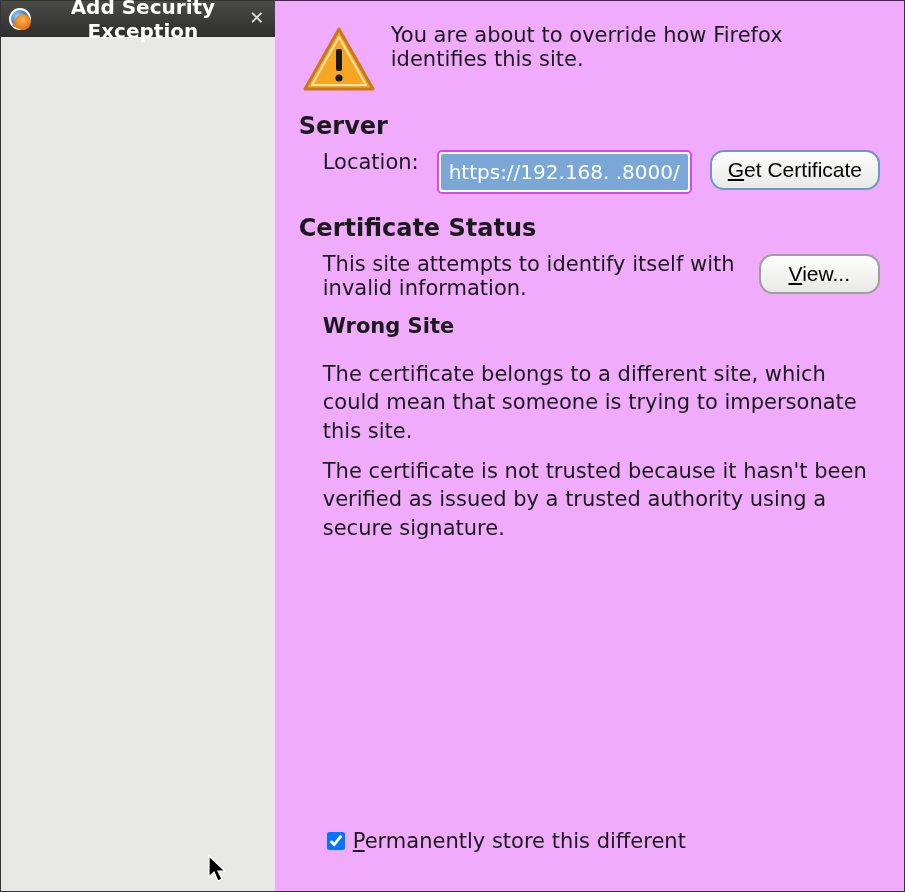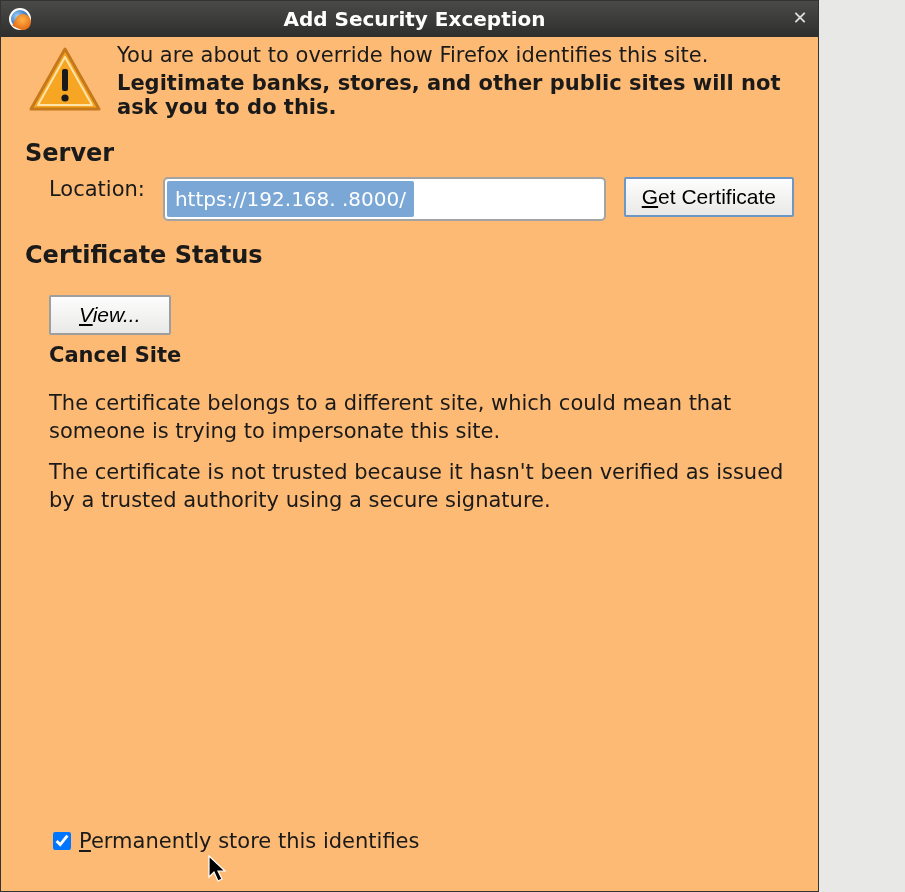--- a/index.html
+++ b/index.html
@@ -6,24 +6,24 @@
     margin: 0;
     padding: 0;
     width: 905px;
     height: 892px;
     font-family: "DejaVu Sans", "Liberation Sans", Arial, sans-serif;
     background: #e8e8e6;
     color: #1a1a1a;
     overflow: hidden;
   }
   .window {
-    width: 819px;
+    width: 905px;
     height: 892px;
     display: flex;
-    flex-direction: column;
+    flex-direction: row;
     box-sizing: border-box;
     border: 1px solid #333;
   }
   .titlebar {
     height: 36px;
     background: linear-gradient(to bottom, #4a4a48 0%, #2e2e2c 100%);
     color: #fff;
     display: flex;
     align-items: center;
     padding: 0 8px;
@@ -65,22 +65,22 @@
     width: 20px;
     height: 20px;
     color: #ddd;
     font-size: 18px;
     text-align: center;
     line-height: 18px;
     cursor: pointer;
   }
   .body {
     flex: 1;
-    background: #fdba74;
-    padding: 4px 24px 18px 24px;
+    background: #f0abfc;
+    padding: 20px 24px 18px 24px;
     display: flex;
     flex-direction: column;
     font-size: 21px;
     box-sizing: border-box;
   }
   .header-row {
     display: flex;
     align-items: flex-start;
   }
   .warn-icon {
@@ -99,58 +99,58 @@
   .server-row {
     display: flex;
     align-items: flex-start;
     margin: 0 0 6px 0;
     padding-left: 24px;
   }
   .server-row label { margin-right: 18px; }
   .server-row .url-input {
     flex: 1;
     height: 40px;
-    border: 2px solid #a3a3a3;
+    border: 2px solid #d946ef;
     border-radius: 5px;
     background: #fff;
     padding: 0;
     display: flex;
     align-items: center;
     margin-right: 18px;
     overflow: hidden;
   }
   .server-row .url-input .selected {
     display: inline-block;
     background: #7aa7d6;
     color: #fff;
     padding: 6px 8px;
     margin: 2px;
     border-radius: 2px;
     font-size: 20px;
     white-space: nowrap;
   }
   .btn {
     border: 2px solid #9e9e9e;
-    border-radius: 2px;
+    border-radius: 14px;
     background: linear-gradient(#fdfdfd, #e9e9e7);
     padding: 6px 16px;
     font-size: 21px;
     cursor: pointer;
     white-space: nowrap;
   }
   .btn.blue { border-color: #6f97c6; }
   .mnemonic { text-decoration: underline; }
 
   .status-block { padding-left: 24px; }
   .status-row {
     display: flex;
     align-items: flex-start;
   }
   .status-row .desc { flex: 1; margin: 0 20px 6px 0; }
-  .status-row .btn { margin-top: 16px; flex: 0 0 auto; padding: 6px 28px; font-style: italic; }
+  .status-row .btn { margin-top: 2px; flex: 0 0 auto; padding: 6px 28px; }
   .sub-h { font-weight: bold; margin: 8px 0 22px 0; }
   .para { margin: 0 0 12px 0; line-height: 1.35; }
 
   .spacer { flex: 1; }
 
   .perm-row {
     padding-left: 24px;
     display: flex;
     align-items: center;
     margin-bottom: 20px;
@@ -194,53 +194,53 @@
       <span class="warn-icon">
         <svg width="72" height="66" viewBox="0 0 72 66">
           <polygon points="36,2 70,62 2,62" fill="#f6a623" stroke="#c6791b" stroke-width="3" stroke-linejoin="round"></polygon>
           <polygon points="36,10 63,58 9,58" fill="none" stroke="#ffe3a8" stroke-width="2" stroke-linejoin="round"></polygon>
           <rect x="33" y="22" width="6" height="22" rx="2" fill="#1a1a1a"></rect>
           <circle cx="36" cy="51" r="3.6" fill="#1a1a1a"></circle>
         </svg>
       </span>
       <div class="header-text">
         <p class="line1">You are about to override how Firefox identifies this site.</p>
-        <p class="line2">Legitimate banks, stores, and other public sites will not ask you to do this.</p>
       </div>
     </div>
 
     <h4 class="section">Server</h4>
     <div class="server-row">
       <label>Location:</label>
       <div class="url-input">
         <span class="selected">https://192.168.   .8000/</span>
       </div>
       <button class="btn blue">
         <span class="mnemonic">G</span><span>et Certificate</span>
       </button>
     </div>
 
     <h4 class="section">Certificate Status</h4>
     <div class="status-block">
       <div class="status-row">
+        <p class="desc">This site attempts to identify itself with invalid information.</p>
         <button class="btn">
           <span class="mnemonic">V</span><span>iew...</span>
         </button>
       </div>
-      <p class="sub-h">Cancel Site</p>
+      <p class="sub-h">Wrong Site</p>
       <p class="para">The certificate belongs to a different site, which could mean that someone is trying to impersonate this site.</p>
       <p class="para">The certificate is not trusted because it hasn't been verified as issued by a trusted authority using a secure signature.</p>
     </div>
 
     <div class="spacer"></div>
 
     <div class="perm-row">
       <input type="checkbox" id="perm" checked="" style="">
       <label for="perm">
-        <span class="mnemonic">P</span><span>ermanently store this identifies</span>
+        <span class="mnemonic">P</span><span>ermanently store this different</span>
       </label>
     </div>
 
   </div>
 </div>
 
 <span class="cursor">
   <svg width="22" height="30" viewBox="0 0 22 30">
     <polygon points="1,1 1,22 6,17 10,26 14,24 10,16 17,16" fill="#000" stroke="#fff" stroke-width="1.2"></polygon>
   </svg>

